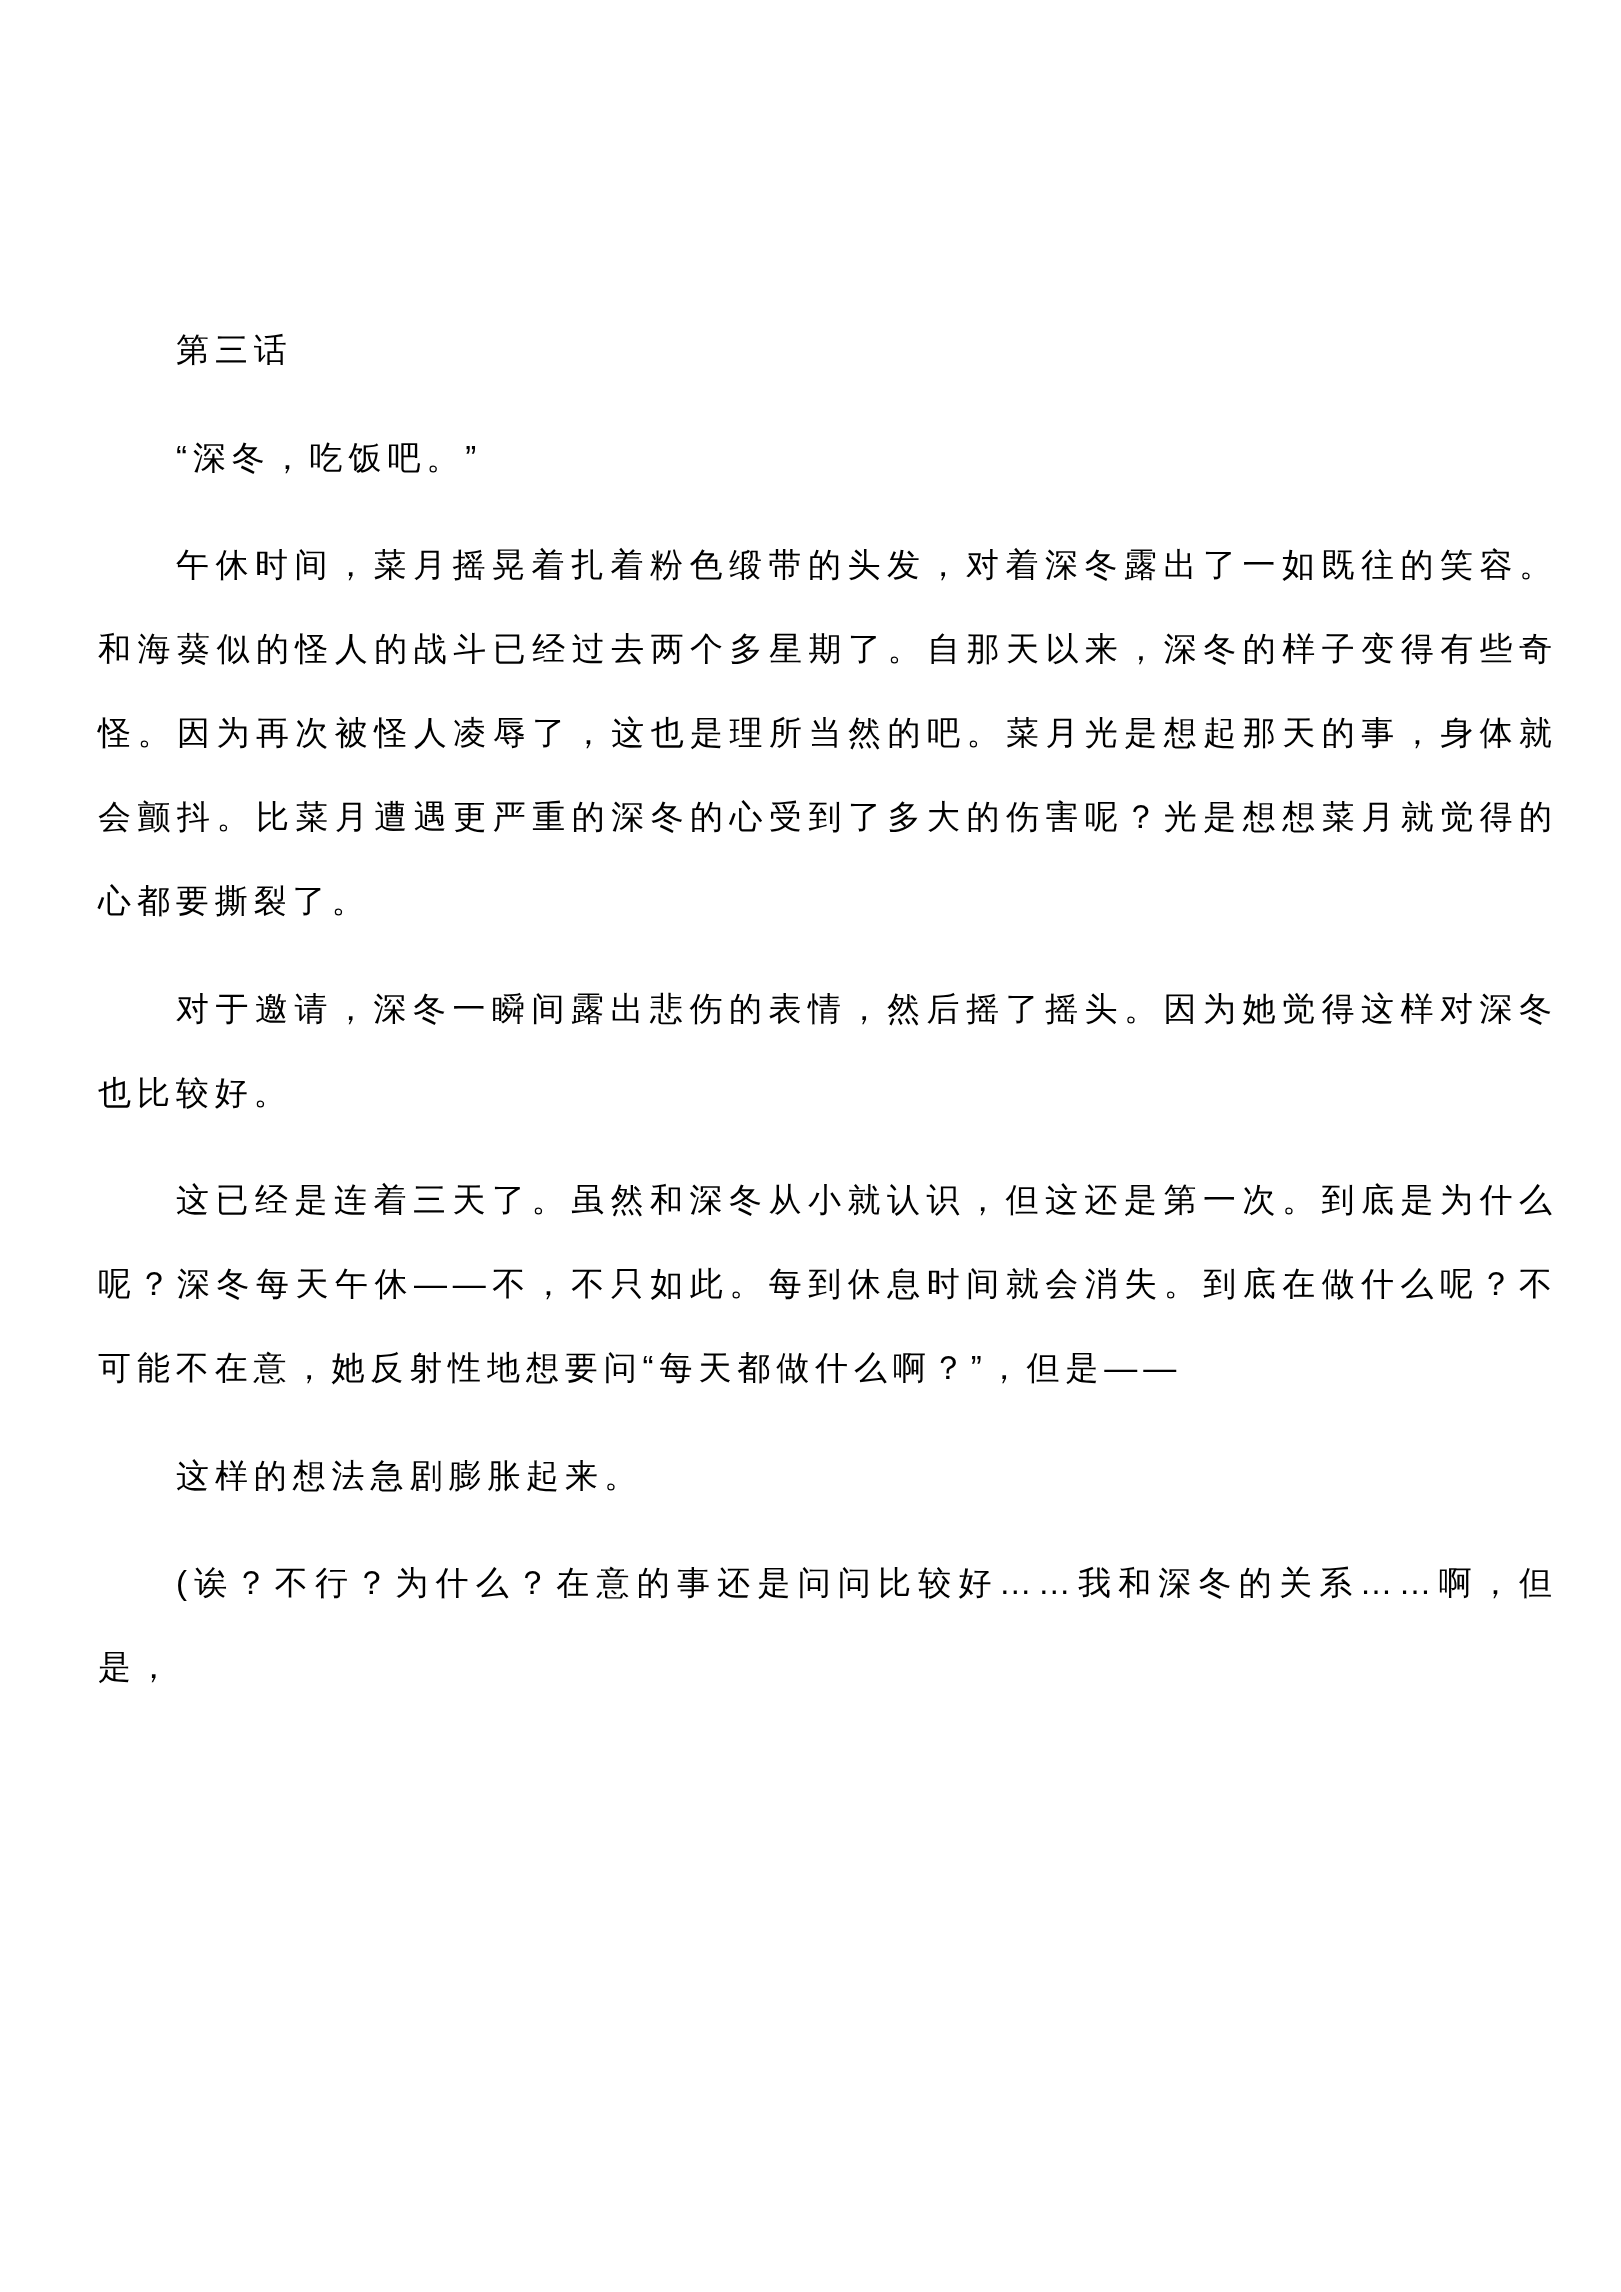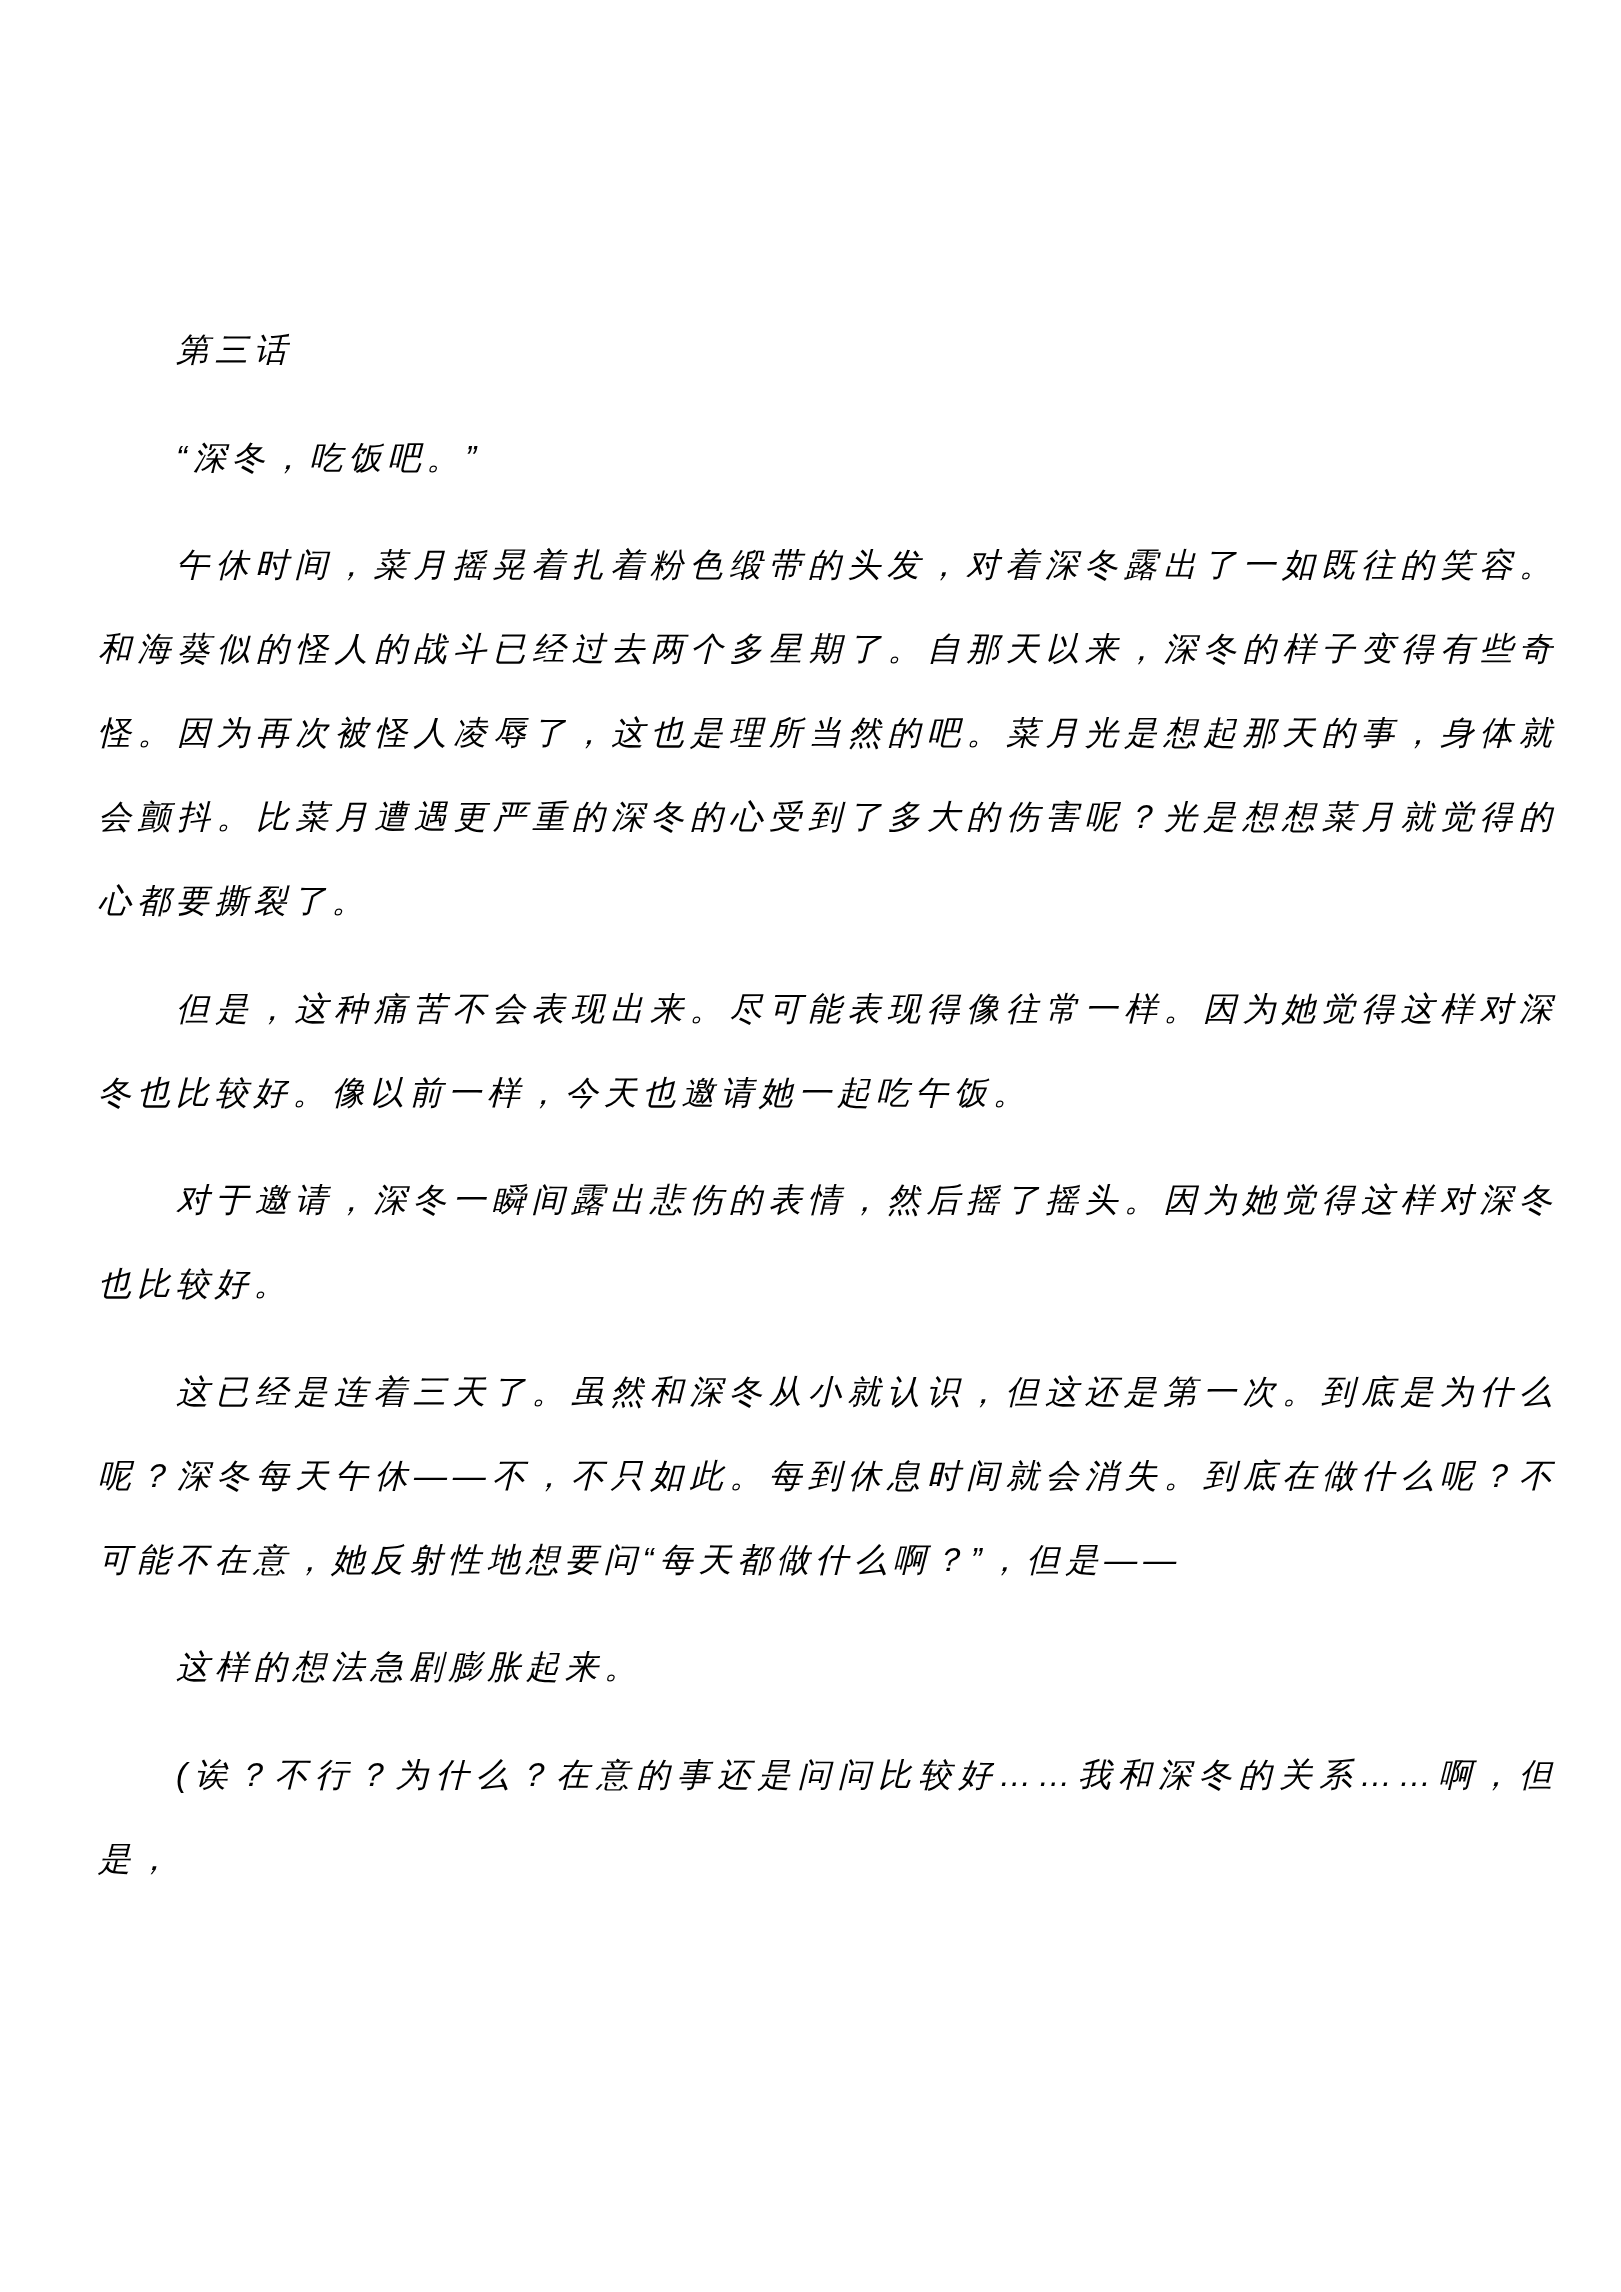--- a/index.html
+++ b/index.html
@@ -32,25 +32,24 @@
     text-align: justify;
     word-break: normal;
   }
   .page p:last-child {
     margin-bottom: 0;
   }
 </style>
 </head>
 <body>
 
-<div class="page" style="background: rgb(255, 255, 255); color: rgb(0, 0, 0); font-style: italic;">
+<div class="page" style="background: rgb(255, 255, 255); color: rgb(0, 0, 0);">
   <div id="doc-body">
       <p>第三话</p>
       <p>“深冬，吃饭吧。”</p>
       <p>午休时间，菜月摇晃着扎着粉色缎带的头发，对着深冬露出了一如既往的笑容。和海葵似的怪人的战斗已经过去两个多星期了。自那天以来，深冬的样子变得有些奇怪。因为再次被怪人凌辱了，这也是理所当然的吧。菜月光是想起那天的事，身体就会颤抖。比菜月遭遇更严重的深冬的心受到了多大的伤害呢？光是想想菜月就觉得的心都要撕裂了。</p>
-      <p>但是，这种痛苦不会表现出来。尽可能表现得像往常一样。因为她觉得这样对深冬也比较好。像以前一样，今天也邀请她一起吃午饭。</p>
       <p>对于邀请，深冬一瞬间露出悲伤的表情，然后摇了摇头。因为她觉得这样对深冬也比较好。</p>
       <p>这已经是连着三天了。虽然和深冬从小就认识，但这还是第一次。到底是为什么呢？深冬每天午休——不，不只如此。每到休息时间就会消失。到底在做什么呢？不可能不在意，她反射性地想要问“每天都做什么啊？”，但是——</p>
       <p>这样的想法急剧膨胀起来。</p>
       <p>(诶？不行？为什么？在意的事还是问问比较好……我和深冬的关系……啊，但是，</p>
     </div>
 </div>
 
 
 </body></html>

